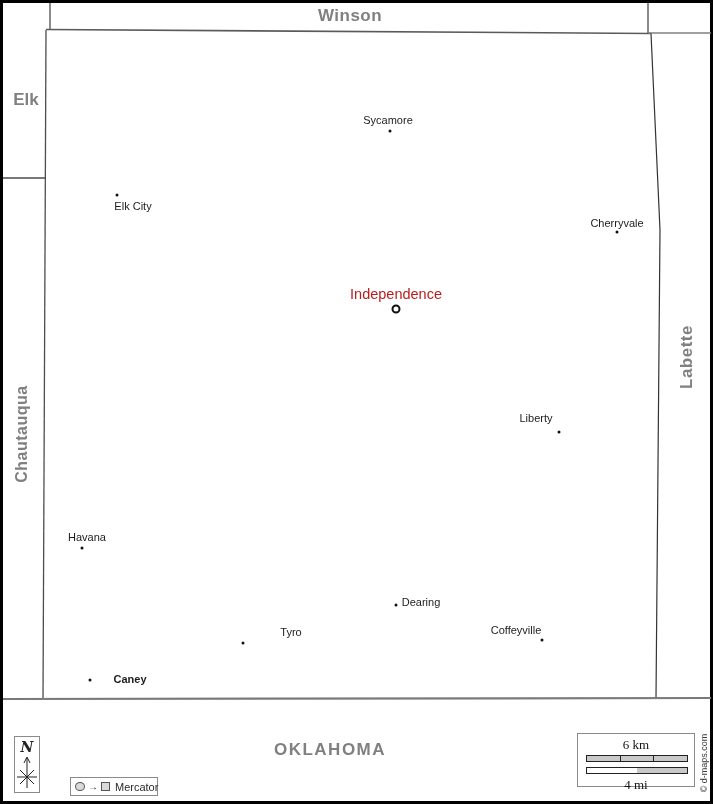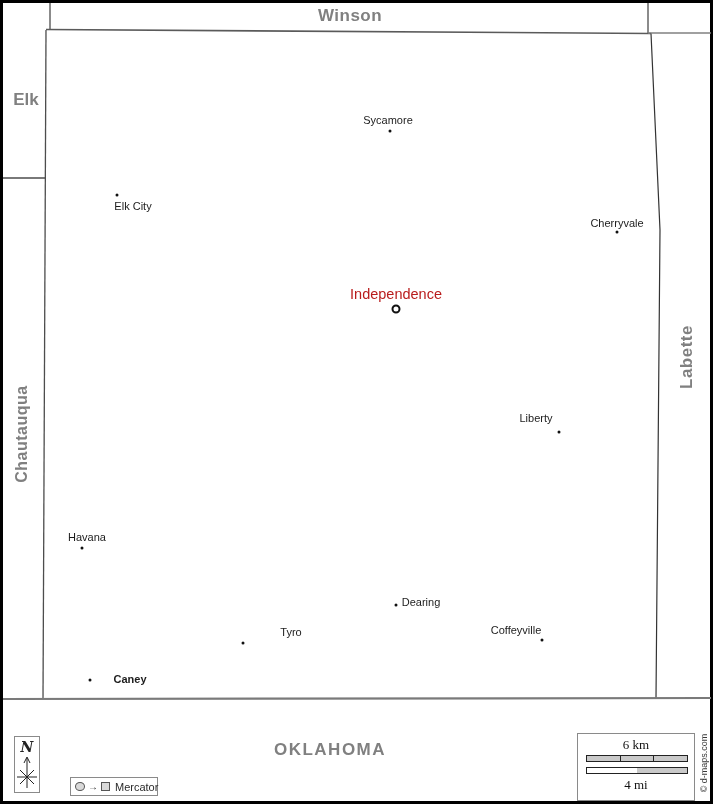--- a/index.html
+++ b/index.html
@@ -33,21 +33,21 @@
   .boxed{position:absolute;border:1px solid #8a8a8a;background:#fff;box-sizing:border-box;}
   
   #compass-box{left:14px;top:736px;width:26px;height:57px;}
   
   #legend-box{left:70px;top:777px;width:88px;height:19px;display:flex;align-items:center;padding:0 4px;gap:3px;}
   .legend-ellipse{width:10px;height:9px;border:1px solid #555;border-radius:50%;background:#d9d9d9;box-sizing:border-box;flex:0 0 auto;}
   .legend-arrow{font-size:10px;color:#333;line-height:1;flex:0 0 auto;}
   .legend-square{width:9px;height:9px;border:1px solid #555;background:#d9d9d9;box-sizing:border-box;flex:0 0 auto;}
   .legend-text{font-size:11px;color:#2b2b2b;margin-left:2px;}
   
-  #scale-box{left:577px;top:733px;width:118px;height:68px;font-family:"Liberation Serif",serif;}
+  #scale-box{left:577px;top:733px;width:118px;height:54px;font-family:"Liberation Serif",serif;}
   .scale-label{position:absolute;left:0;width:100%;text-align:center;font-size:13px;color:#111;}
   #scale-km-label{top:3px;}
   #scale-mi-label{top:43px;}
   .scale-bar{position:absolute;left:8px;width:100px;height:5px;border:1px solid #222;box-sizing:content-box;}
   #km-bar{top:21px;background:#c9c9c9;}
   #km-bar .tick{position:absolute;top:0;width:1px;height:100%;background:#222;}
   #mi-bar{top:33px;background:#fff;}
   #mi-bar .half{position:absolute;top:0;right:0;width:50%;height:100%;background:#c9c9c9;}
 </style>
 </head>

